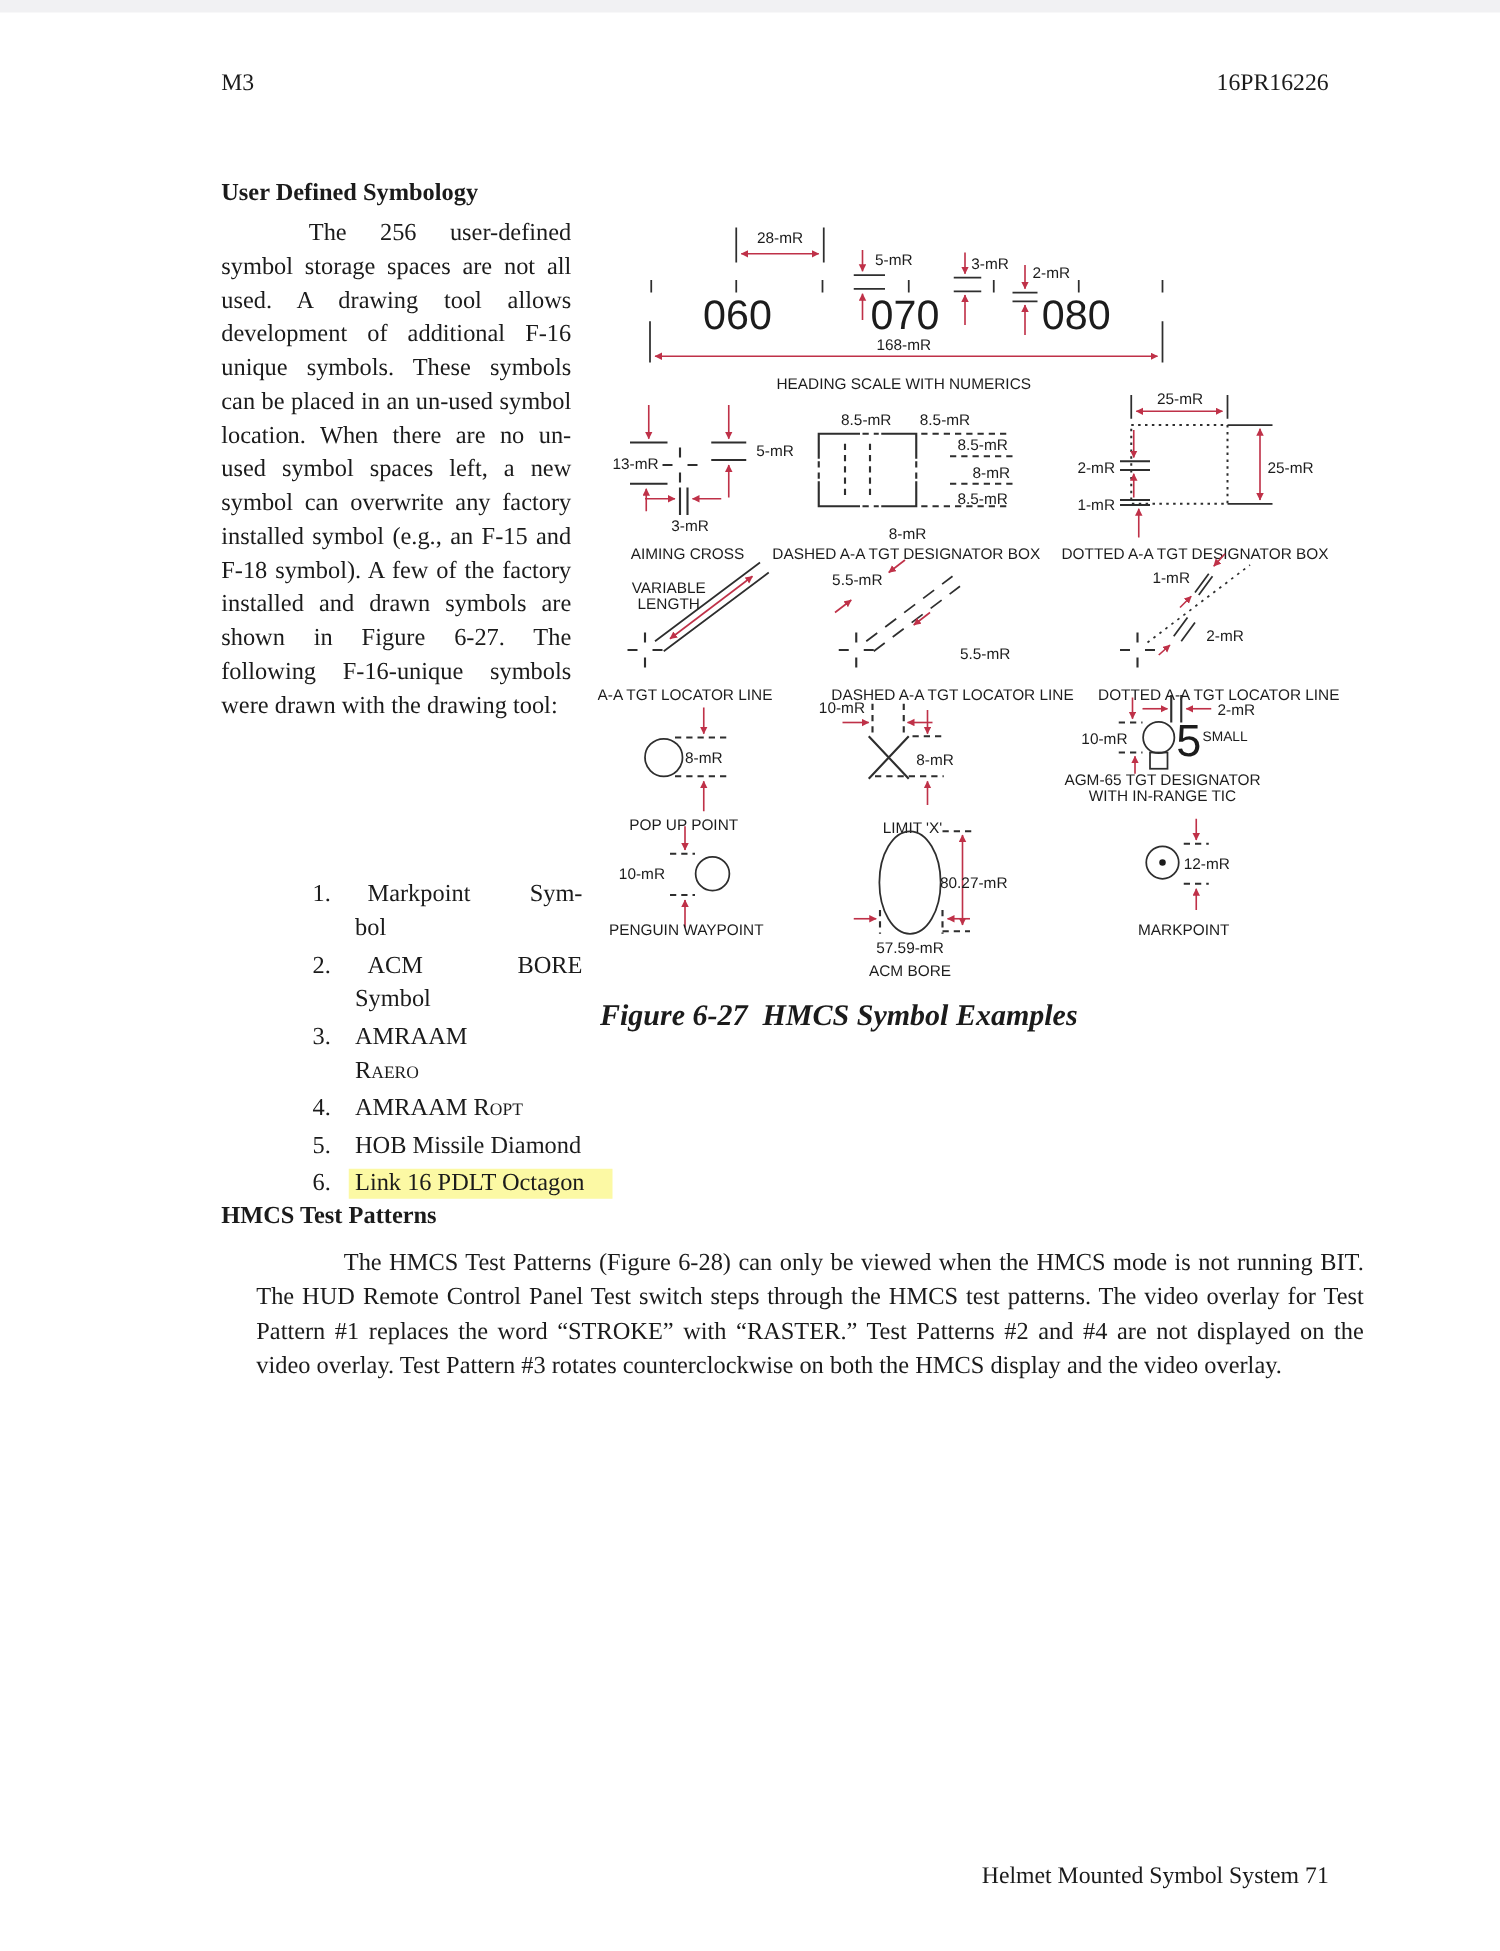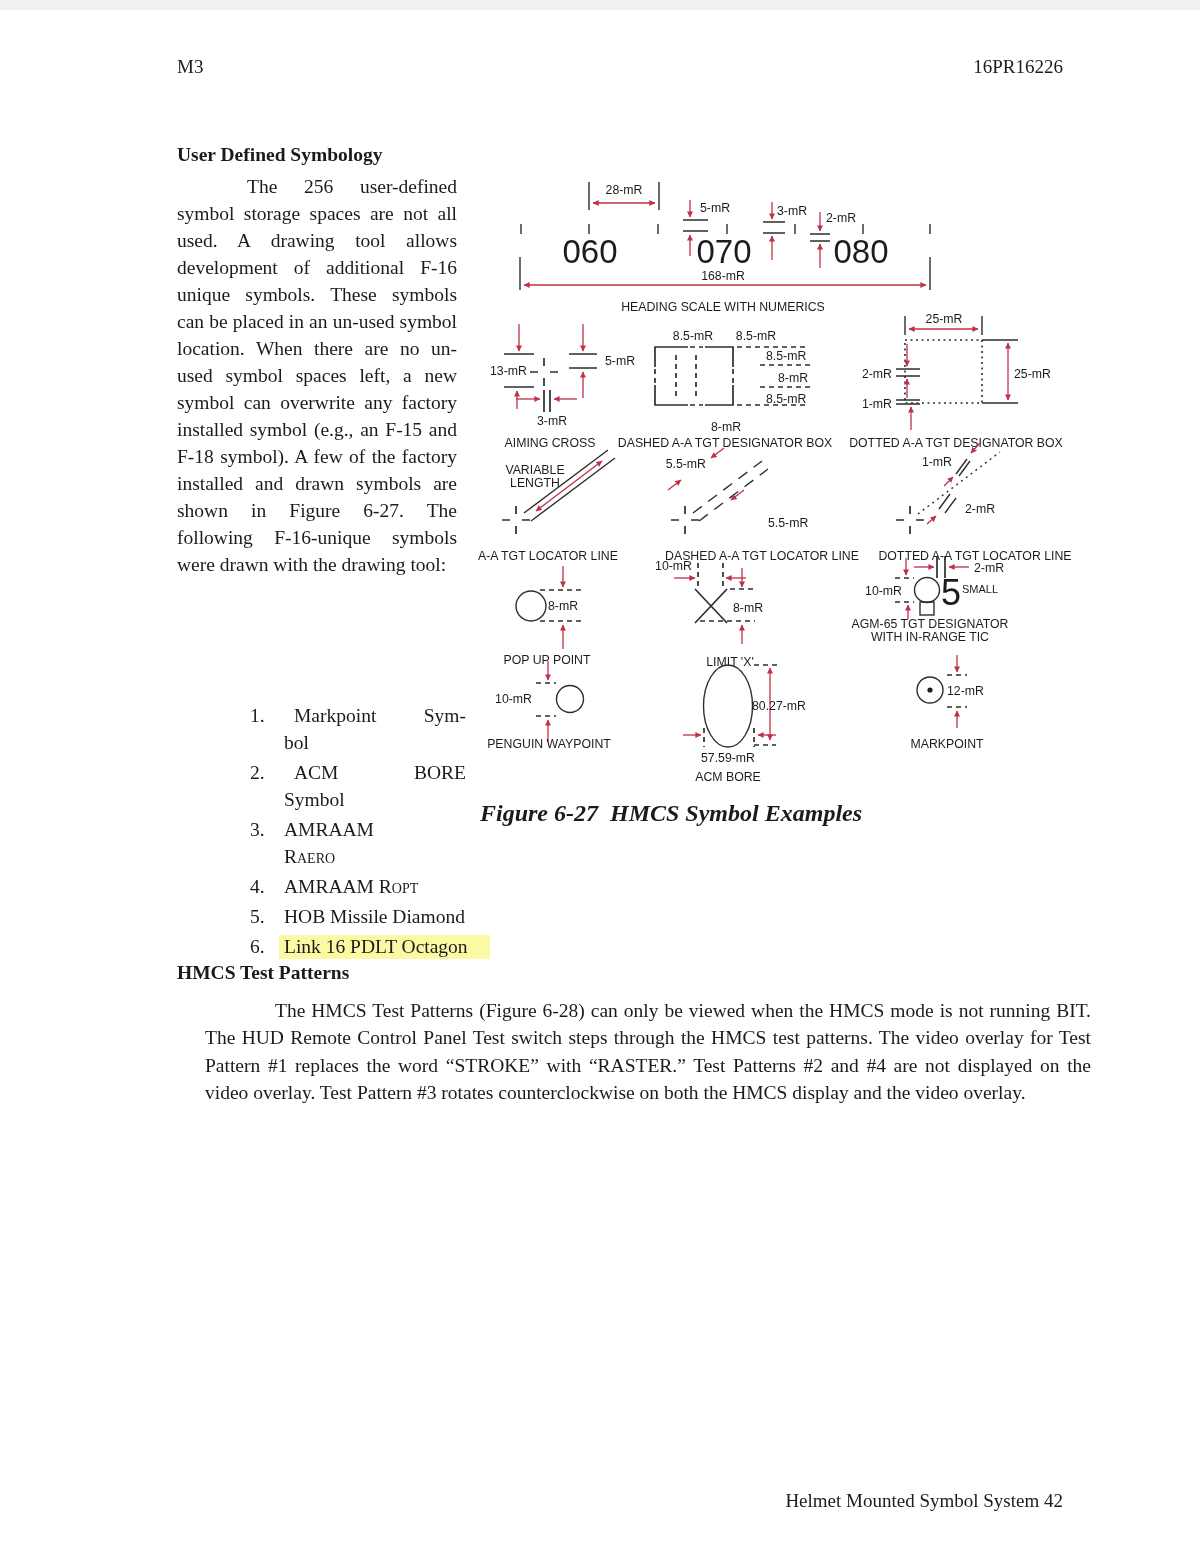--- a/index.html
+++ b/index.html
@@ -86,21 +86,21 @@
   </div>
 </div>
 
 <div class="figcap">Figure 6-27  HMCS Symbol Examples</div>
 
 <div class="sec-heading h2">HMCS Test Patterns</div>
 <div class="para2">The HMCS Test Patterns (Figure 6-28) can only be viewed when the HMCS mode is not running BIT. The HUD Remote Control Panel Test switch steps through the HMCS test patterns. The video overlay for Test Pattern #1 replaces the word “STROKE” with “RASTER.” Test Patterns #2 and #4 are not displayed on the video overlay. Test Pattern #3 rotates counterclockwise on both the HMCS display and the video overlay.</div>
 
 <div class="footer">
   <span>Helmet Mounted Symbol System</span>
-  <span>42</span>
+  <span>71</span>
 </div>
 
 <svg style="position:absolute;left:478px;top:172px;" width="614" height="628" viewBox="0 0 614 628">
   <defs>
     <marker id="ah" markerWidth="8" markerHeight="8" refX="5.6" refY="3" orient="auto-start-reverse" markerUnits="userSpaceOnUse">
       <path d="M0,0 L6,3 L0,6 Z" fill="#bf3148"></path>
     </marker>
   </defs>
 
   <g>

